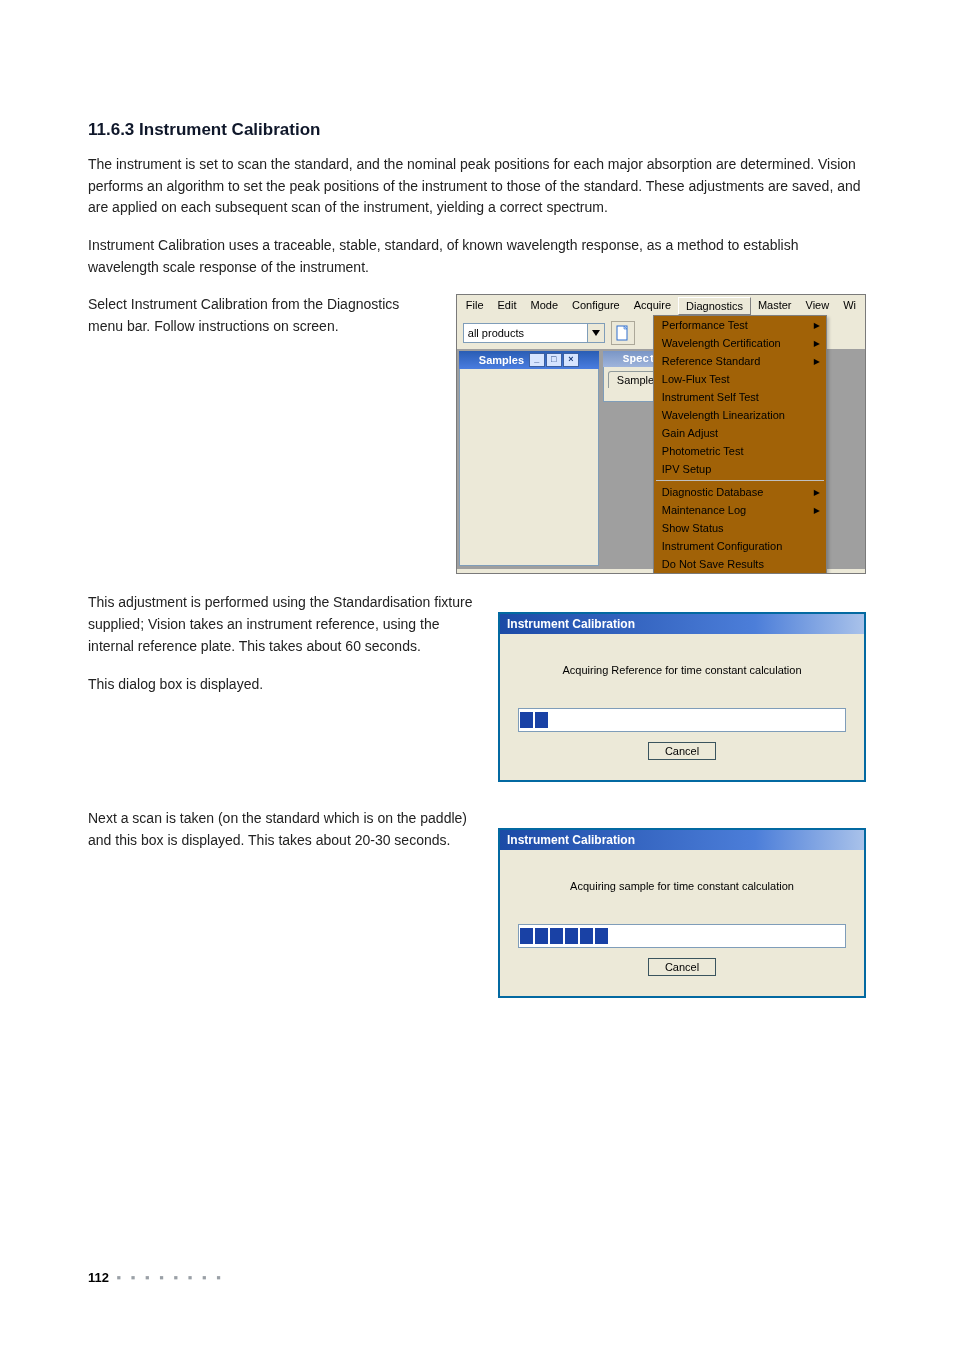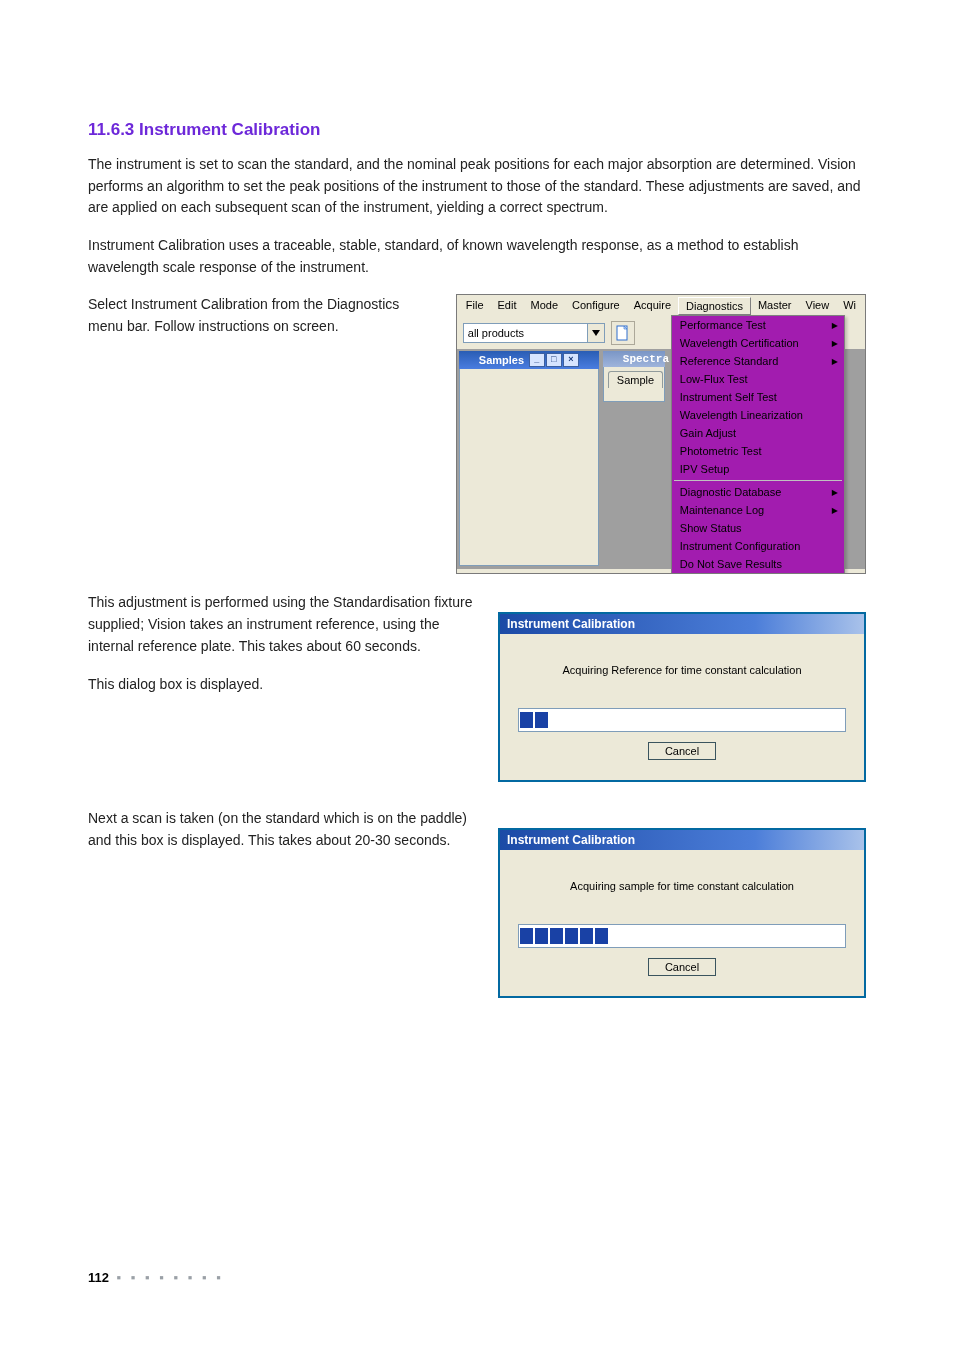--- a/index.html
+++ b/index.html
@@ -14,21 +14,21 @@
     width: 954px;
     height: 1350px;
     position: relative;
     box-sizing: border-box;
     padding: 120px 88px 0 88px;
   }
   h2.section-heading {
     font-size: 17px;
     font-weight: bold;
     margin: 0 0 14px 0;
-    color: #6d28d9;
+    color: #0f172a;
   }
   p.body-text {
     font-size: 14px;
     line-height: 1.55;
     margin: 0 0 16px 0;
     color: #222;
   }
   .two-col {
     display: flex;
     gap: 18px;
@@ -161,22 +161,22 @@
     border-bottom: none;
     padding: 2px 8px;
     font-size: 11px;
     margin: 4px 0 0 4px;
     border-radius: 3px 3px 0 0;
   }
   
   .dropdown {
     position: absolute;
     top: 20px;
-    left: 214px;
-    background: #a21caf;
+    left: 196px;
+    background: #a16207;
     border: 1px solid #808080;
     width: 172px;
     box-shadow: 2px 2px 3px rgba(0,0,0,0.2);
     font-size: 11px;
     z-index: 5;
     text-align: right;
   }
   .dropdown .dd-item {
     display: flex;
     align-items: center;

